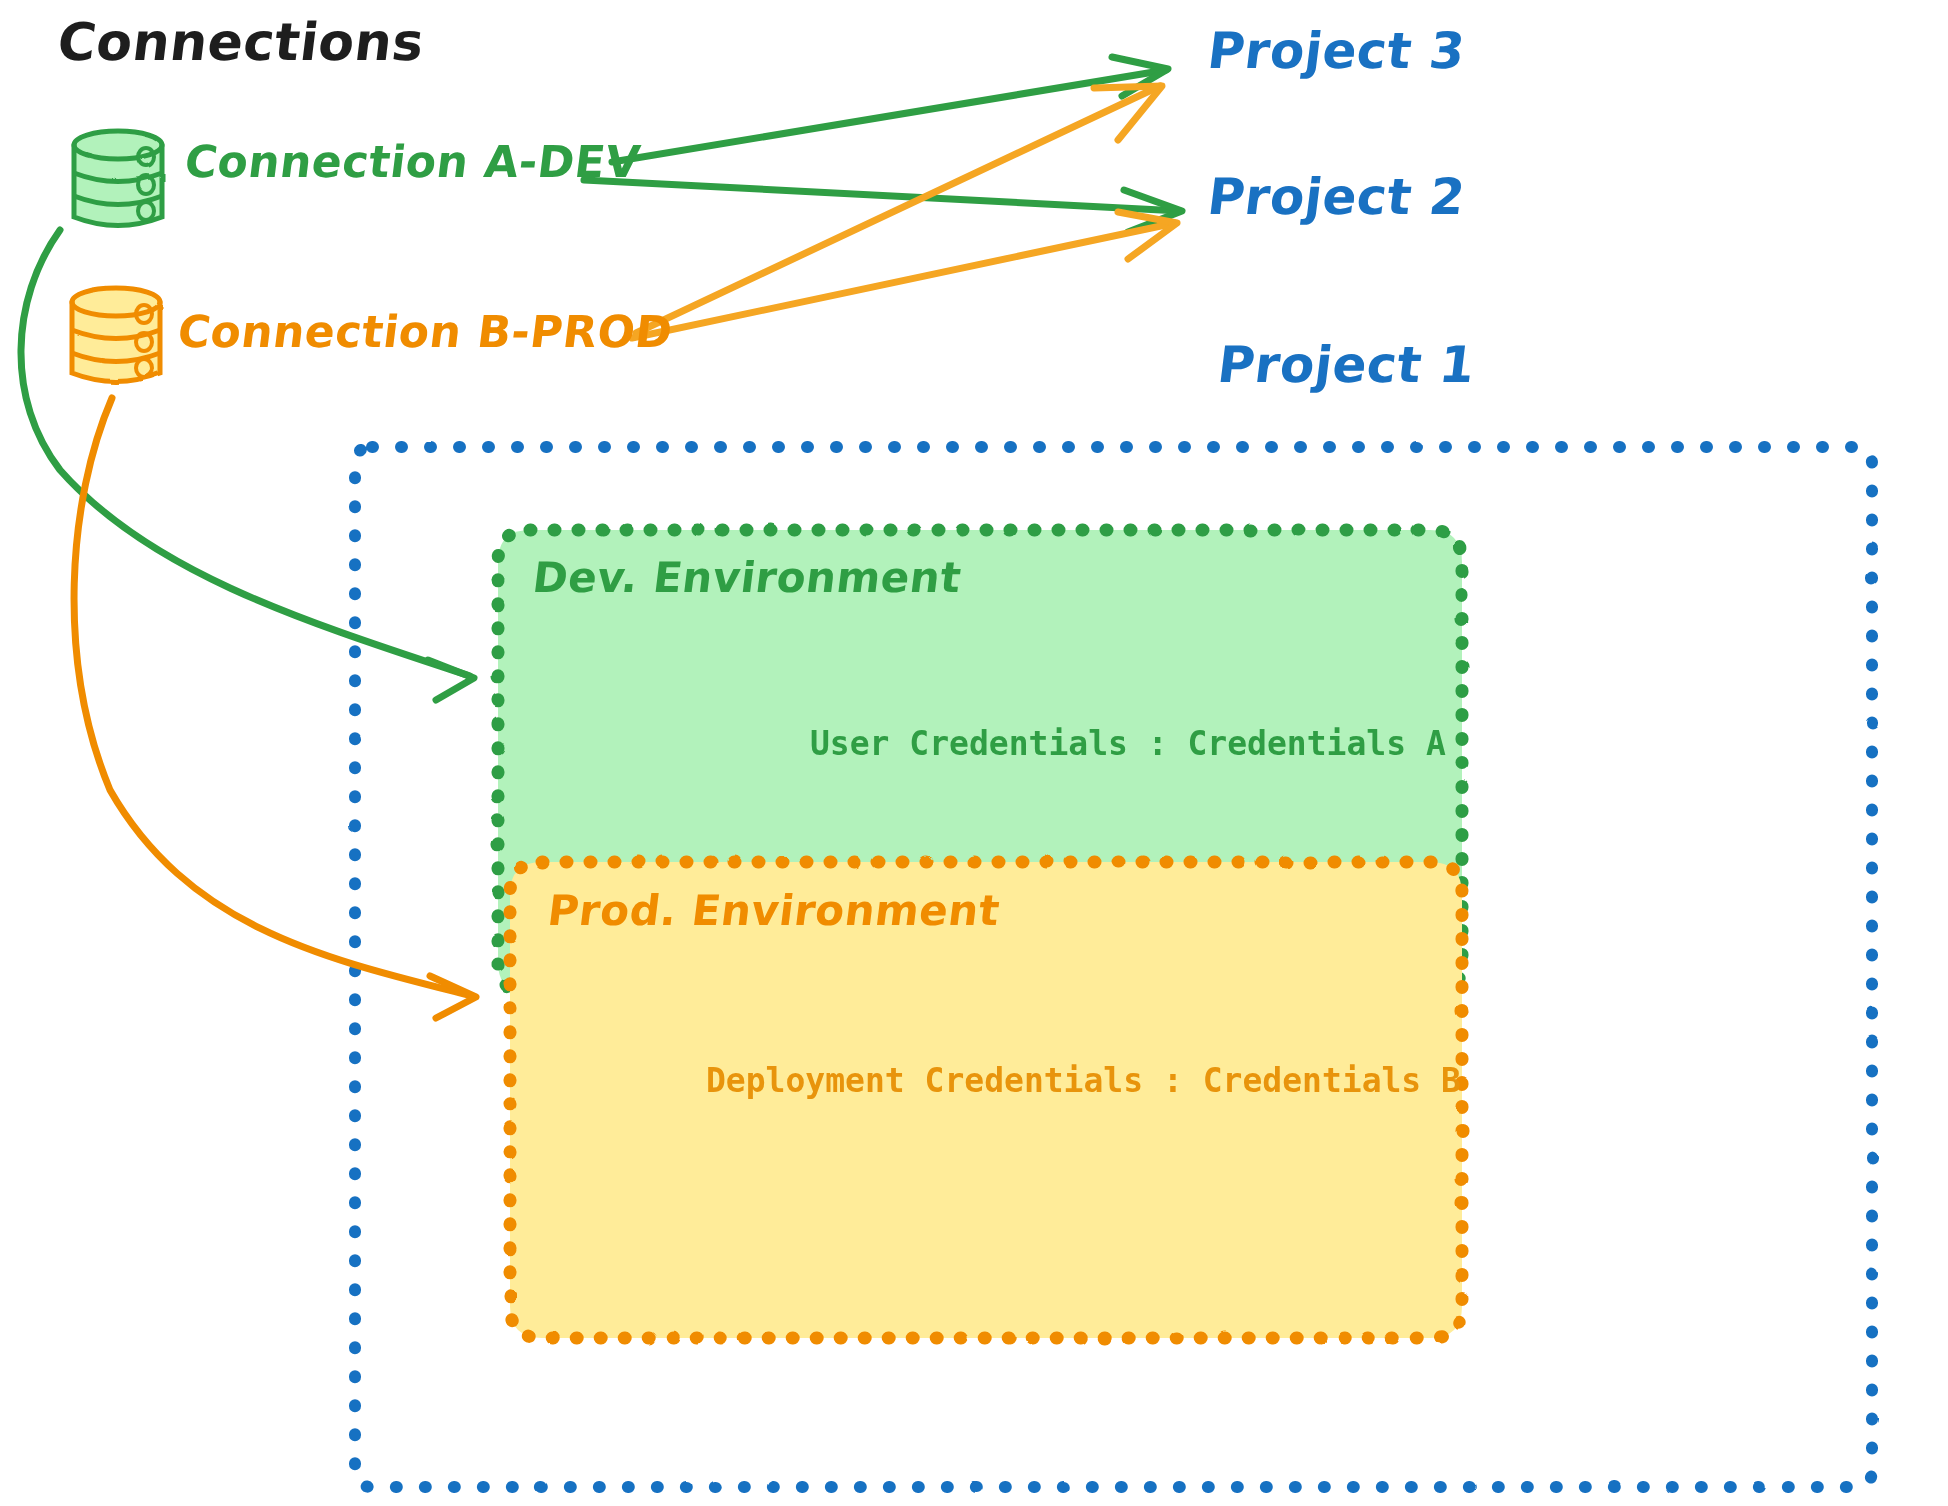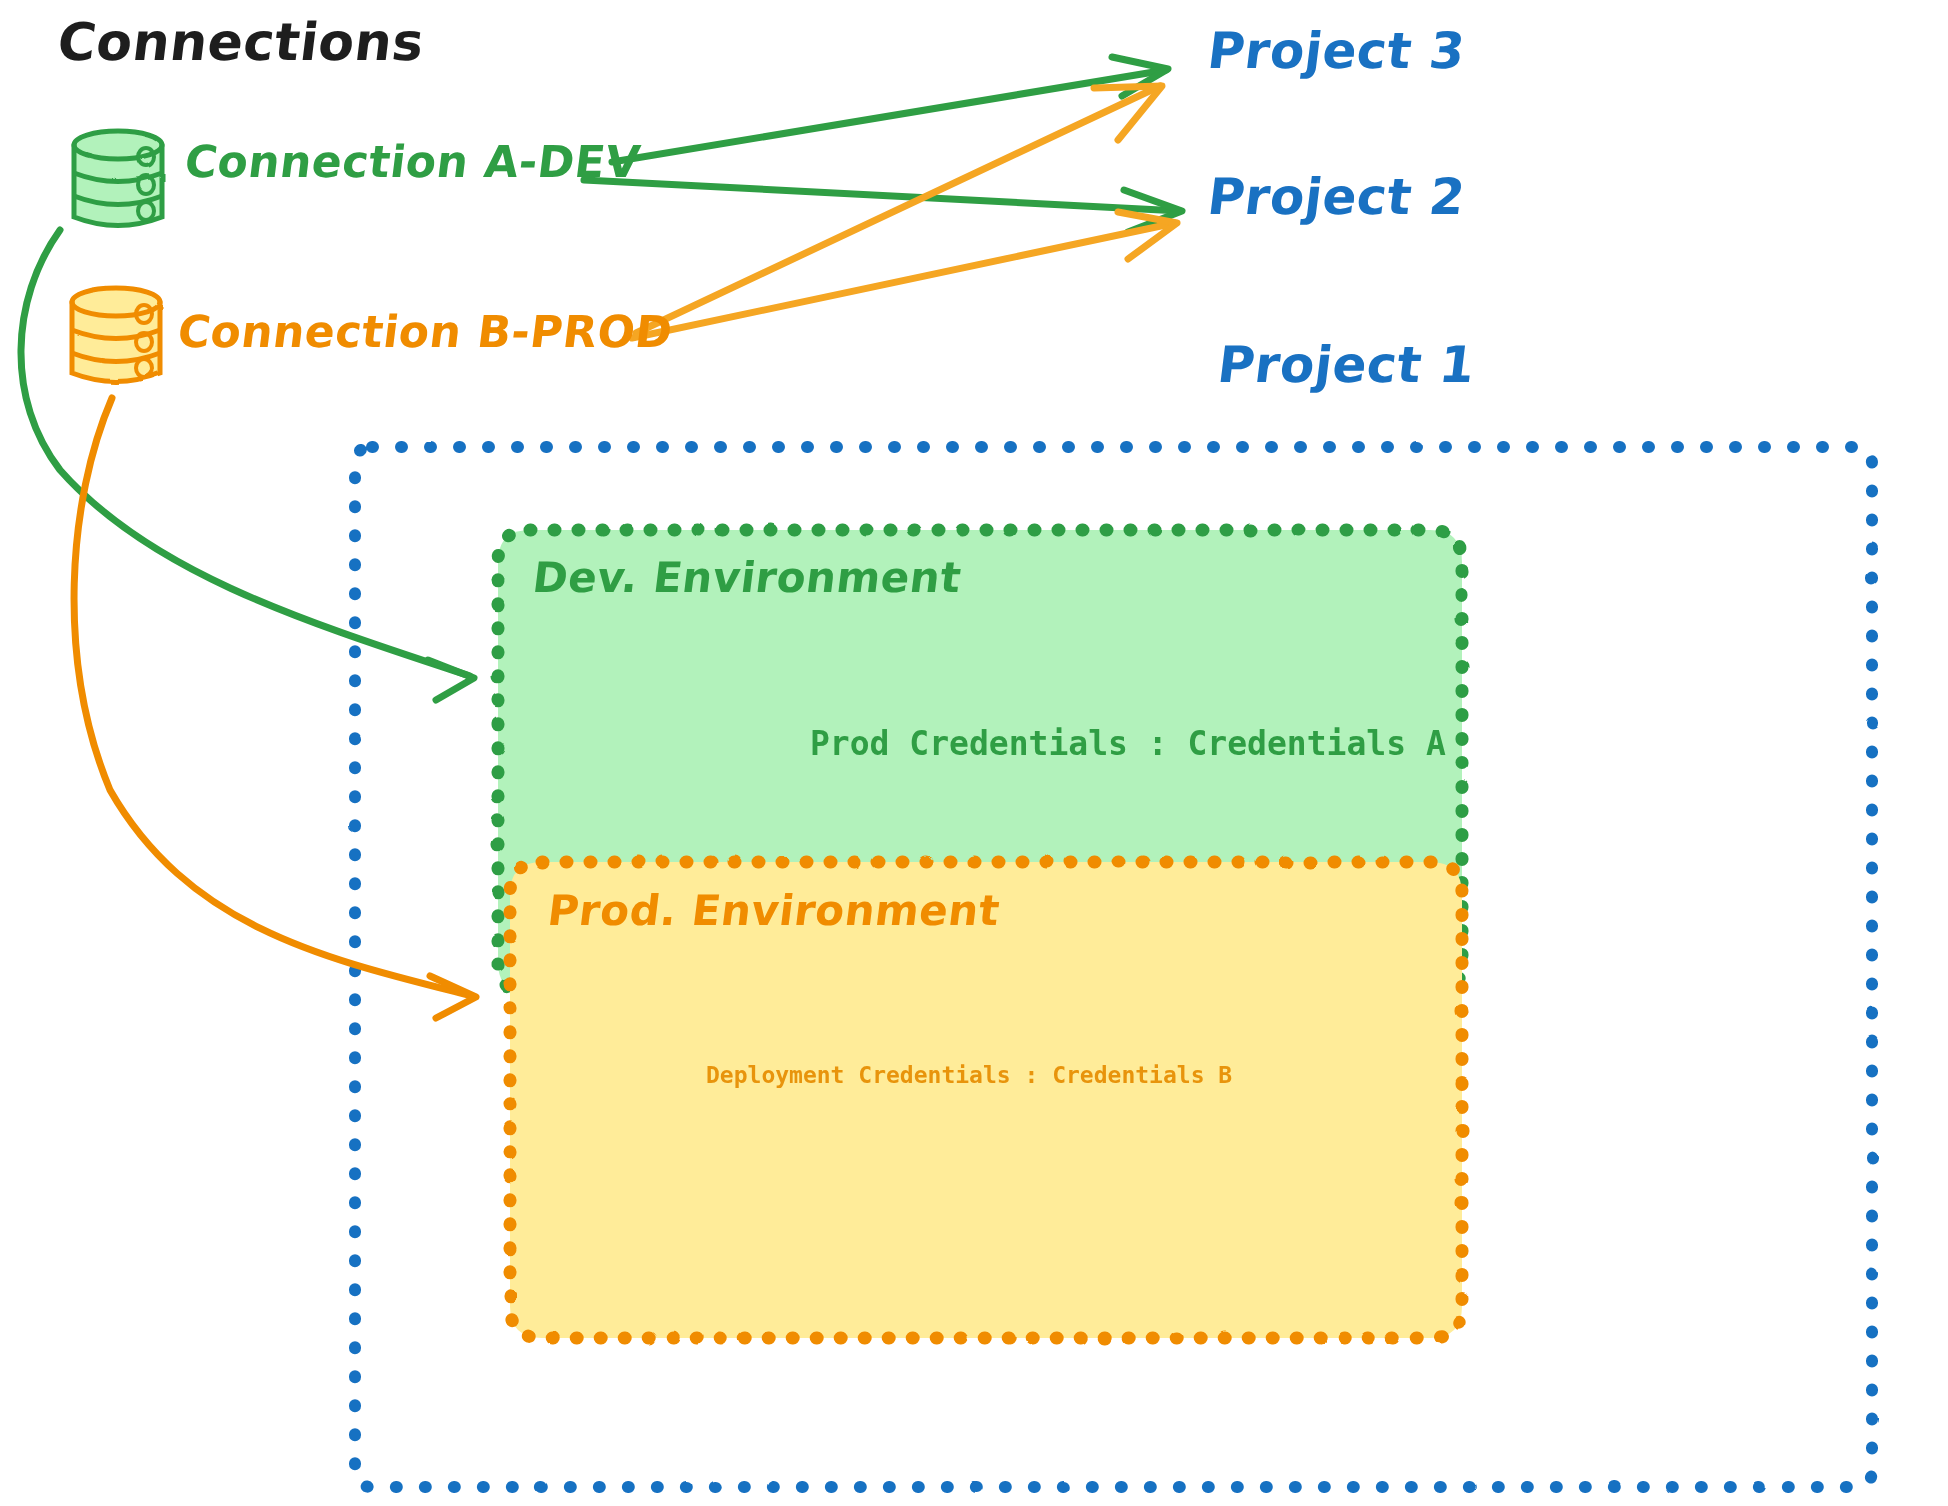--- a/index.html
+++ b/index.html
@@ -79,21 +79,21 @@
   }
   #label-dev-creds {
     left: 810px;
     top: 727px;
     font-size: 33px;
     color: #2f9e44;
   }
   #label-prod-creds {
     left: 706px;
     top: 1064px;
-    font-size: 23px;
+    font-size: 33px;
     color: #e8940c;
   }
 </style>
 </head>
 <body>
 
 <div id="canvas">
 
   <svg id="art" viewBox="0 0 1948 1506">
     <defs>
@@ -189,19 +189,19 @@
   <div class="lbl hand" id="label-conn-b">Connection B-PROD</div>
 
   <div class="lbl hand project" id="label-project-3">Project 3</div>
 
   <div class="lbl hand project" id="label-project-2">Project 2</div>
 
   <div class="lbl hand project" id="label-project-1">Project 1</div>
 
   <div class="lbl hand" id="label-dev-env">Dev. Environment</div>
 
-  <div class="lbl mono" id="label-dev-creds">Prod Credentials : Credentials A</div>
+  <div class="lbl mono" id="label-dev-creds">User Credentials : Credentials A</div>
 
   <div class="lbl hand" id="label-prod-env">Prod. Environment</div>
 
   <div class="lbl mono" id="label-prod-creds">Deployment Credentials : Credentials B</div>
 
 </div>
 
 </body></html>

